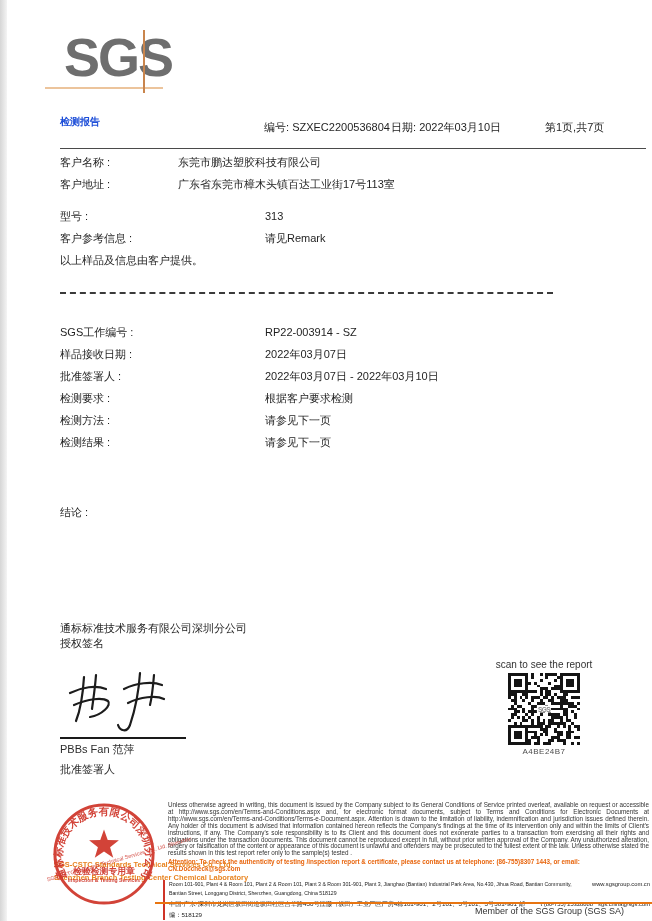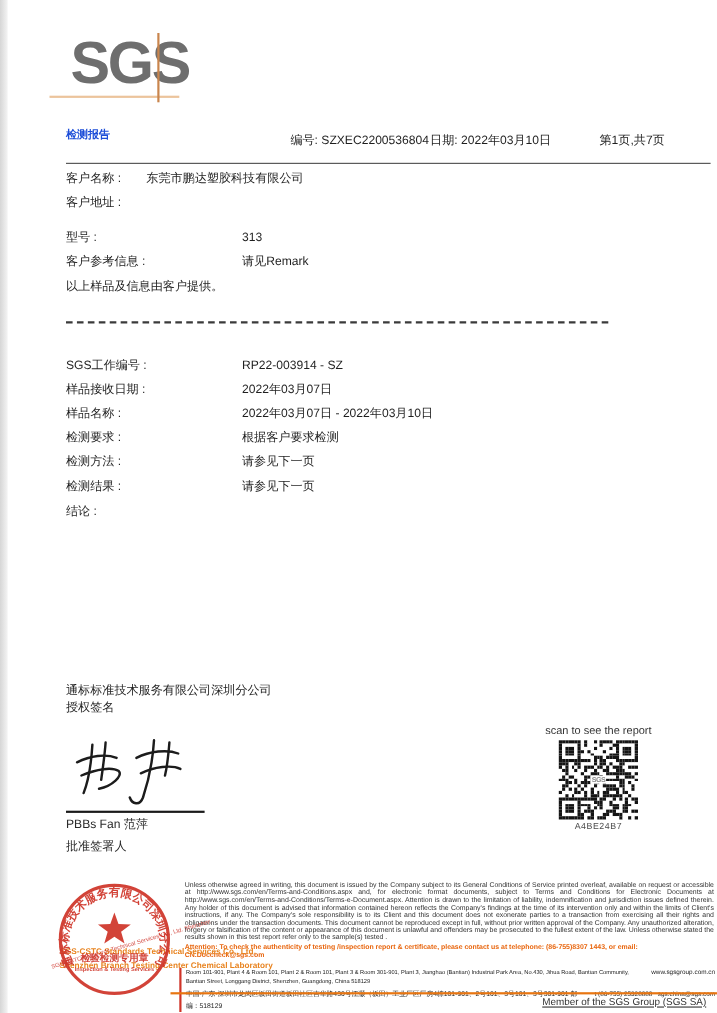--- a/index.html
+++ b/index.html
@@ -18,33 +18,33 @@
   
   .doc-title { position:absolute; left:60px; top:115px; font-size:10px; font-weight:bold; color:#1d4ed8; }
   .hdr-item { position:absolute; top:120px; font-size:11px; color:#1f1f1f; white-space:nowrap; }
   .hdr-no   { left:237px;margin-left:27px; }
   .hdr-date { left:391px; }
   .hdr-page { left:545px; }
   .hdr-rule { position:absolute; left:60px; top:148px; width:586px; height:1px; background:#4a4a4a; }
 
   
   .sec { position:absolute; left:60px; font-size:11px; }
-  .frow { display:flex; margin-bottom:8px; line-height:14px; }
+  .frow { display:flex; margin-bottom:8px; line-height:14px;gap:45px; }
   .flabel { flex:none; color:#1f1f1f; }
   .w72  .flabel { width:73px; }
   .w160 .flabel { width:160px; }
   .fvalue { color:#1f1f1f; }
   .sec-customer { top:155px; }
   .sec-sample   { top:209px; }
   .sample-note  { font-size:11px; color:#1f1f1f; margin-top:2px; }
   .dashed-divider { position:absolute; left:60px; top:292px; width:493px; height:0;
                     border-top:2px dashed #3a3a3a; }
   .sec-job { top:325px; width:585px; }
   .conclusion-row { display:flex; margin-top:1px; }
-  .conclusion-row .flabel { width:160px; flex:none; }
+  .conclusion-row .flabel { width:160px; flex:none;margin-top:48px; }
   .conclusion-text { width:425px; line-height:17px; text-align:justify; }
 
   
   .sec-sign { top:621px; }
   .sign-company { font-size:11px; line-height:15px; color:#1f1f1f; }
   .sign-auth { font-size:11px; line-height:15px; color:#1f1f1f; }
   .sign-svg { position:absolute; left:2px; top:42px; }
   .sign-line { position:absolute; left:0; top:116px; width:126px; height:2px; background:#1a1a1a; }
   .signer-name { position:absolute; left:0; top:121px; font-size:11px; }
   .signer-title { position:absolute; left:0; top:141px; font-size:11px; }
@@ -76,21 +76,21 @@
   .footer-text { position:absolute; left:168px; top:802px; width:481px; }
   .disclaimer { font-size:6.3px; line-height:6.9px; color:#333; text-align:justify; }
   .attention { margin-top:2px; font-size:6.3px; line-height:6.9px; color:#e8650d; font-weight:bold; }
   .addr-block { position:absolute; left:163px; top:880px; width:487px;
                 border-left:2px solid #cf3428; padding-left:4px; }
   .addr-row { display:flex; align-items:baseline; }
   .addr-en { flex:1; font-size:5.2px; color:#222; line-height:9px; }
   .addr-cn { flex:1; font-size:6.2px; color:#222; line-height:11px; }
   .addr-side { flex:none; margin-left:5px; font-size:5.8px; color:#222; white-space:nowrap; }
   .footer-rule { position:absolute; left:155px; top:902px; width:497px; height:2px; background:#e87511; }
-  .member-line { position:absolute; right:10px; top:906px; font-size:9px; color:#333;text-decoration:underline; }
+  .member-line { position:absolute; right:28px; top:906px; font-size:9px; color:#333; }
 </style>
 </head>
 <body>
 
 <div class="page">
   <div class="scan-edge"></div>
 
   <div class="logo-text">SGS</div>
   <div class="logo-hline"></div>
   <div class="logo-vline"></div>
@@ -107,20 +107,21 @@
   <div class="hdr-item hdr-page">第1页,共7页</div>
   <div class="hdr-rule"></div>
 
   <div class="sec sec-customer w72">
     <div class="frow">
       <span class="flabel">客户名称 :</span>
       <span class="fvalue">东莞市鹏达塑胶科技有限公司</span>
     </div>
     <div class="frow">
       <span class="flabel">客户地址 :</span>
+      <span class="fvalue">广东省东莞市樟木头镇百达工业街17号113室</span>
     </div>
   </div>
 
   <div class="sec sec-sample w160">
     <div class="frow">
       <span class="flabel">型号 :</span>
       <span class="fvalue">313</span>
     </div>
     <div class="frow">
       <span class="flabel">客户参考信息 :</span>
@@ -134,21 +135,21 @@
   <div class="sec sec-job w160">
     <div class="frow">
       <span class="flabel">SGS工作编号 :</span>
       <span class="fvalue">RP22-003914 - SZ</span>
     </div>
     <div class="frow">
       <span class="flabel">样品接收日期 :</span>
       <span class="fvalue">2022年03月07日</span>
     </div>
     <div class="frow">
-      <span class="flabel">样品名称 :</span>
+      <span class="flabel">批准签署人 :</span>
       <span class="fvalue">2022年03月07日 - 2022年03月10日</span>
     </div>
     <div class="frow">
       <span class="flabel">检测要求 :</span>
       <span class="fvalue">根据客户要求检测</span>
     </div>
     <div class="frow">
       <span class="flabel">检测方法 :</span>
       <span class="fvalue">请参见下一页</span>
     </div>

